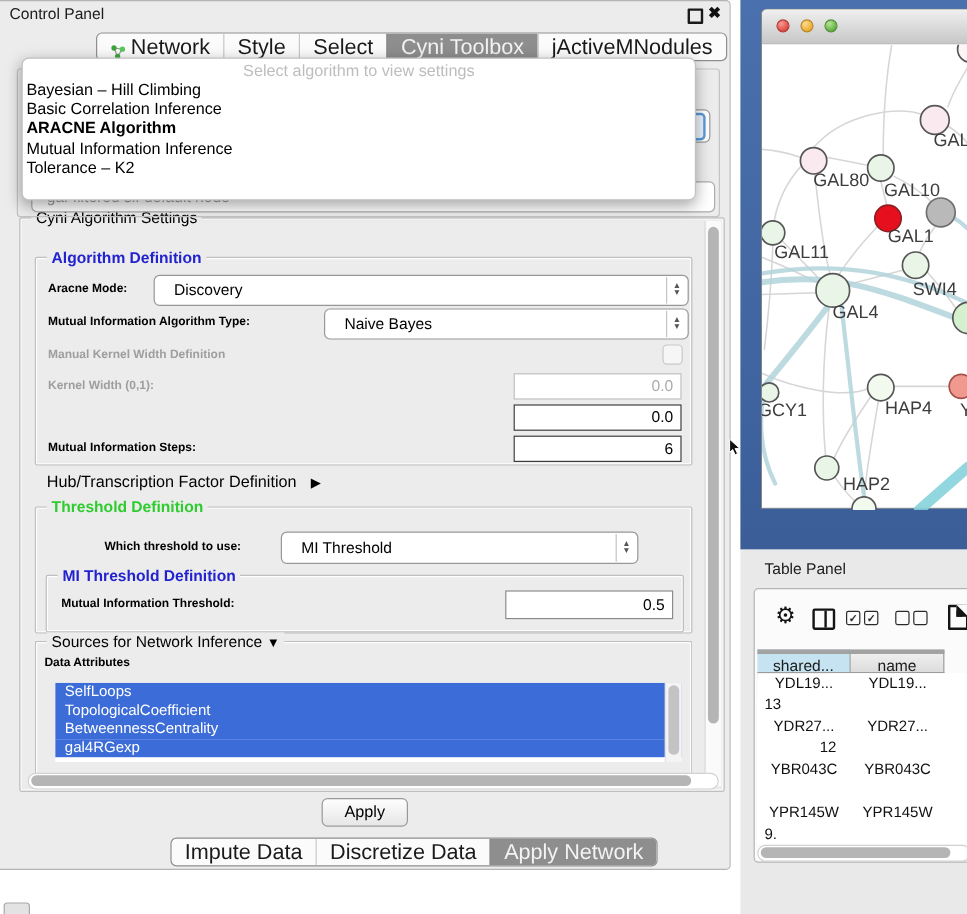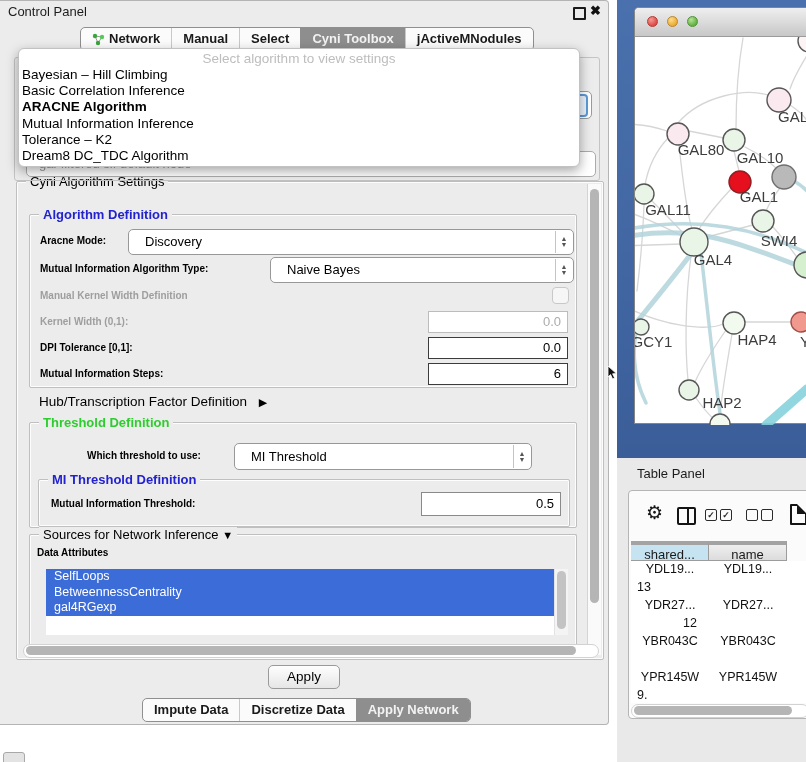--- a/index.html
+++ b/index.html
@@ -7,22 +7,22 @@
        font-family:"Liberation Sans",sans-serif;-webkit-font-smoothing:antialiased;}
   .abs{position:absolute;}
   
   #cp{left:0;top:10;width:608px;height:723px;background:#ececec;border:1px solid #b4b4b4;
       border-left:none;border-radius:0 4px 4px 0;}
   .cp-title{left:8px;top:3px;font-size:13px;color:#1c1c1c;}
   .win-float{left:573px;top:6px;width:9px;height:9px;border:2px solid #1a1a1a;border-radius:1px;}
   .win-close{left:590px;top:2px;font-size:13px;font-weight:bold;color:#111;}
   
   .seg{display:flex;border:1px solid #8f8f8f;border-radius:5px;background:#fbfbfb;overflow:hidden;height:22px;}
-  .seg .tab{padding:0 11px;line-height:22px;font-size:13px;font-weight:bold;color:#1a1a1a;
-            border-left:1px solid #c9c9c9;display:flex;align-items:center;gap:4px;white-space:nowrap;}
+  .seg .tab{padding:0 11px;line-height:22px;font-size:18px;font-weight:normal;color:#1a1a1a;
+            border-left:1px solid #c9c9c9;display:flex;align-items:flex-end;gap:4px;white-space:nowrap;}
   .seg .tab:first-child{border-left:none;}
   .seg .tab.sel{background:#8e8e8e;color:#f3f3f3;border-left-color:#8e8e8e;}
   #top-tabs{left:80px;top:26px;}
   #bottom-tabs{left:142px;top:697px;}
   
   #algo-popup{left:18px;top:47px;width:560px;height:116px;background:#fff;border:1px solid #c2c2c2;
       border-radius:6px;box-shadow:0 4px 12px rgba(0,0,0,.35);z-index:50;padding-top:1px;}
   .popup-hint{text-align:center;color:#bdbdbd;font-size:13.5px;height:17px;line-height:17px;}
   .popup-item{height:16.2px;line-height:16.2px;font-size:13.5px;color:#000;padding-left:3px;white-space:nowrap;}
   .popup-item.b{font-weight:bold;}
@@ -109,21 +109,21 @@
         <line x1="3" y1="3" x2="10" y2="4" stroke="#9a9a9a" stroke-width="1"></line>
         <line x1="3" y1="3" x2="6" y2="10" stroke="#9a9a9a" stroke-width="1"></line>
         <line x1="10" y1="4" x2="6" y2="10" stroke="#9a9a9a" stroke-width="1"></line>
         <circle cx="3" cy="3" r="2.2" fill="#3aa63a"></circle>
           <circle cx="10" cy="4" r="2.2" fill="#57c957"></circle>
           <circle cx="6" cy="10" r="2.2" fill="#3aa63a"></circle>
       </svg>
       <span>Network</span>
     </div>
     <div class="tab">
-        <span>Manual</span>
+        <span>Style</span>
       </div>
     <div class="tab">
         <span>Select</span>
       </div>
     <div class="tab sel">
         <span>Cyni Toolbox</span>
       </div>
     <div class="tab">
         <span>jActiveMNodules</span>
       </div>
@@ -136,21 +136,20 @@
   <div id="gal-combo" class="abs">gal-filtered sif default node</div>
 
   <div id="algo-popup" class="abs">
     <div class="popup-hint">Select algorithm to view settings</div>
     <div id="popup-items">
         <div class="popup-item">Bayesian – Hill Climbing</div>
         <div class="popup-item">Basic Correlation Inference</div>
         <div class="popup-item b">ARACNE Algorithm</div>
         <div class="popup-item">Mutual Information Inference</div>
         <div class="popup-item">Tolerance – K2</div>
-        <div class="popup-item">Dream8 DC_TDC Algorithm</div>
       </div>
   </div>
 
   <div id="settings" class="abs group">
     <span class="legend">Cyni Algorithm Settings</span>
     <div class="abs vscroll" style="left:570px;top:2px;width:13px;height:471px;">
       <div class="vthumb" style="top:5px;height:414px;"></div>
     </div>
 
     <div class="abs group" style="left:12px;top:32px;width:546px;height:172px;">
@@ -168,21 +167,20 @@
         <span class="ctext">Naive Bayes</span>
         <span class="stepper">
             <span>▲</span>
             <span>▼</span>
           </span>
       </div>
       <div class="abs lbl dis" style="left:10px;top:72px;line-height:18px;">Manual Kernel Width Definition</div>
       <div class="abs checkbox" style="left:522px;top:72px;"></div>
       <div class="abs lbl dis" style="left:10px;top:96px;line-height:22px;">Kernel Width (0,1):</div>
       <div class="abs tfield dis" style="left:398px;top:96px;width:140px;height:22px;line-height:20px;">0.0</div>
-      <div class="abs lbl" style="left:10px;top:122px;line-height:22px;">DPI Tolerance [0,1]:</div>
       <div class="abs tfield" style="left:398px;top:122px;width:140px;height:22px;line-height:20px;">0.0</div>
       <div class="abs lbl" style="left:10px;top:148px;line-height:22px;">Mutual Information Steps:</div>
       <div class="abs tfield" style="left:398px;top:148px;width:140px;height:22px;line-height:20px;">6</div>
     </div>
 
     <div class="abs hubrow" style="left:22px;top:212px;">
       <span>Hub/Transcription Factor Definition</span>
       <span class="tri">▶</span>
     </div>
 
@@ -204,20 +202,21 @@
     </div>
 
     <div class="abs group" style="left:12px;top:352px;width:546px;height:119px;border-bottom:none;">
       <span class="legend" style="color:#000;">
         <span>Sources for Network Inference</span>
         <span style="font-size:11px;">▼</span>
       </span>
       <div class="abs lbl" style="left:7px;top:12px;">Data Attributes</div>
       <div id="attr-list" class="abs" style="left:16px;top:34px;width:522px;height:66px;">
           <div class="attr-item">SelfLoops</div>
+          <div class="attr-item">TopologicalCoefficient</div>
           <div class="attr-item">BetweennessCentrality</div>
           <div class="attr-item">gal4RGexp</div>
         </div>
       <div class="abs vscroll" style="left:524px;top:34px;width:13px;height:66px;border-left:1px solid #e2e2e2;background:#f4f4f4;">
         <div class="vthumb" style="top:2px;height:58px;background:#c3c3c3;"></div>
       </div>
     </div>
     <div class="abs hscroll" style="left:6px;top:462px;width:574px;height:12px;">
       <div class="hthumb" style="left:2px;width:550px;"></div>
     </div>

